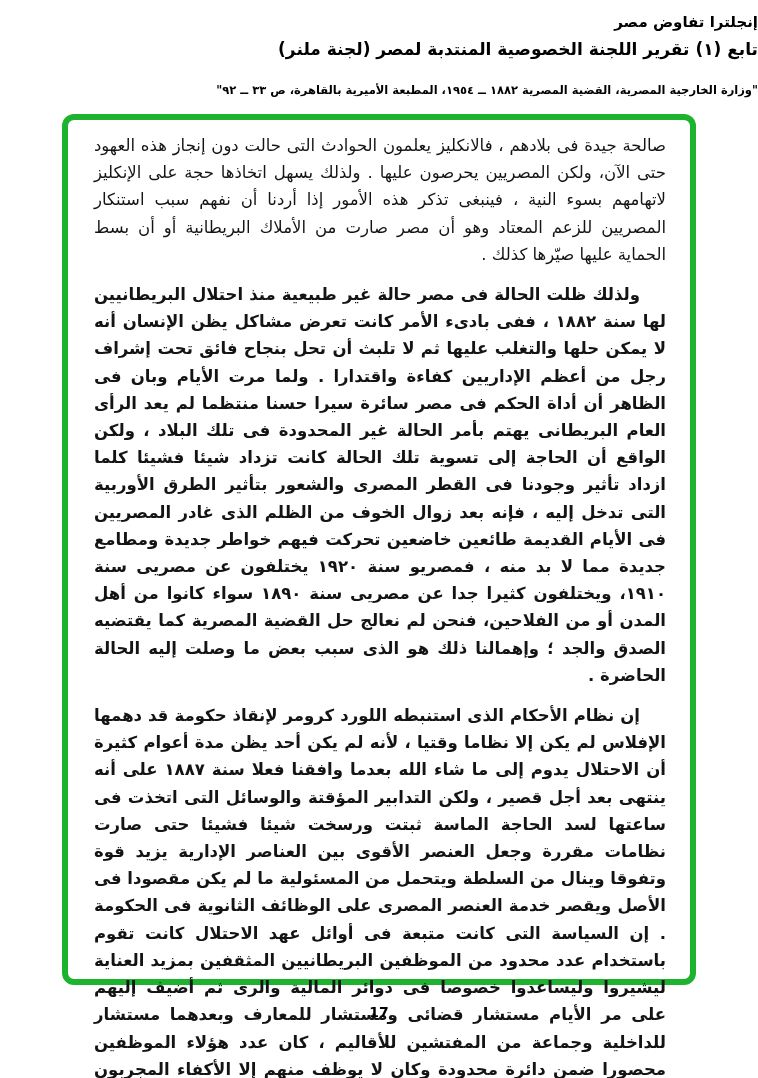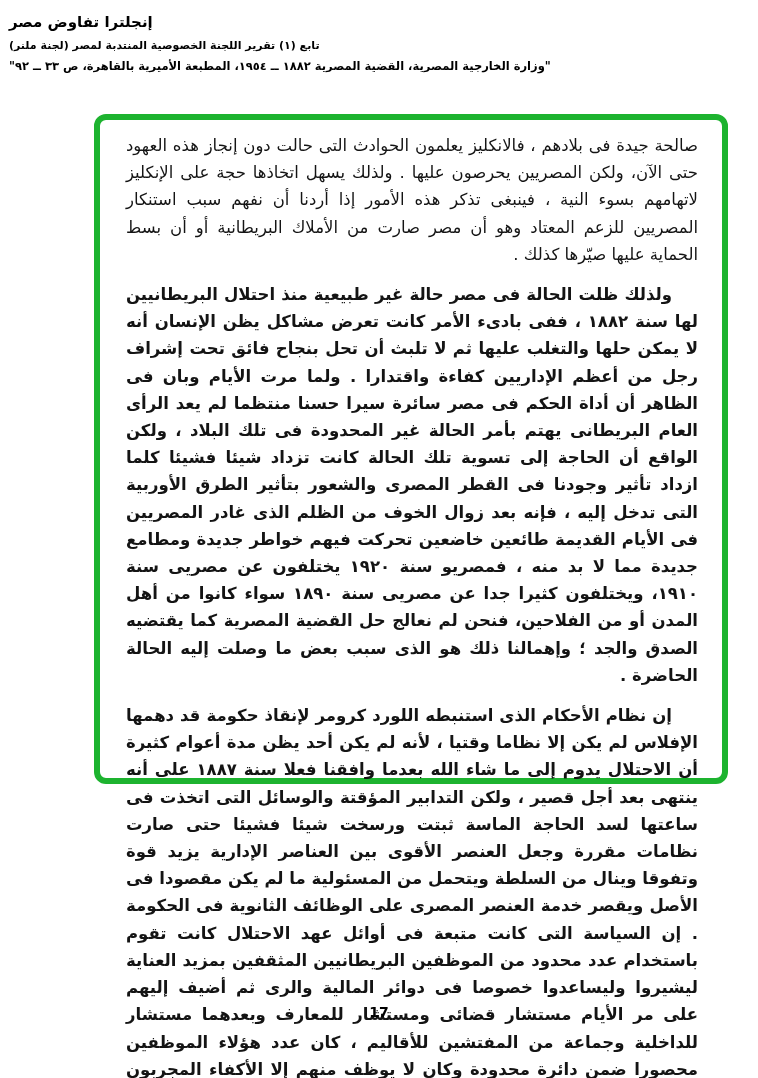--- a/index.html
+++ b/index.html
@@ -14,51 +14,50 @@
     background: #ffffff;
     overflow: hidden;
     font-family: "DejaVu Sans", sans-serif;
     color: #000;
   }
   .doc-header {
     position: absolute;
     top: 13px;
     left: 9px;
     right: 0;
-    text-align: left;
+    text-align: right;
     direction: rtl;
   }
   .doc-header .h-title {
     font-size: 15px;
     font-weight: bold;
     margin: 0 0 8px 0;
     letter-spacing: 0.2px;
   }
   .doc-header .h-subtitle {
-    font-size: 11px;
+    font-size: 17px;
     font-weight: bold;
-    margin: 0 0 7px 0;
+    margin: 0 0 24px 0;
   }
   .doc-header .h-source {
     font-size: 11.5px;
     font-weight: bold;
     margin: 0;
   }
   .text-frame {
     position: absolute;
     left: 62px;
     top: 114px;
     width: 634px;
-    height: 670px;
+    height: 871px;
     box-sizing: border-box;
     border: 6px solid #1db32f;
     border-radius: 12px;
     padding: 12px 24px 8px 26px;
     background: #ffffff;
-    margin-left: 32px;
   }
   .body-text {
     direction: rtl;
     text-align: justify;
     font-size: 16.5px;
     line-height: 27.2px;
     color: #141414;
   }
   .body-text p.para {
     margin: 0;

